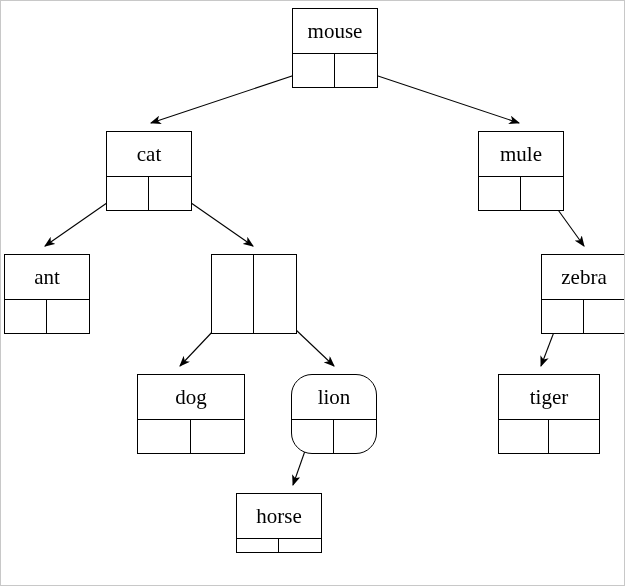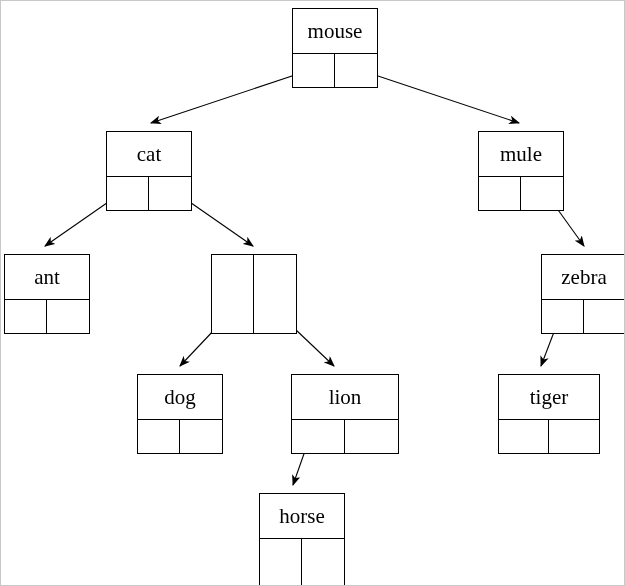--- a/index.html
+++ b/index.html
@@ -118,42 +118,42 @@
           <div class="ptr-cell right-cell"></div>
         </div>
       </div>
       <div class="node" style="left: 540px; top: 253px; width: 86px; height: 80px;">
         <div class="node-label">zebra</div>
         <div class="node-ptrs">
           <div class="ptr-cell left-cell"></div>
           <div class="ptr-cell right-cell"></div>
         </div>
       </div>
-      <div class="node" style="left: 136px; top: 373px; width: 86px; height: 80px;">
+      <div class="node" style="left: 136px; top: 373px; width: 108px; height: 80px;">
         <div class="node-label">dog</div>
         <div class="node-ptrs">
           <div class="ptr-cell left-cell"></div>
           <div class="ptr-cell right-cell"></div>
         </div>
       </div>
-      <div class="node" style="left: 290px; top: 373px; width: 108px; height: 80px;">
+      <div class="node" style="left: 290px; top: 373px; width: 86px; height: 80px; border-radius: 21px;">
         <div class="node-label">lion</div>
         <div class="node-ptrs">
           <div class="ptr-cell left-cell"></div>
           <div class="ptr-cell right-cell"></div>
         </div>
       </div>
       <div class="node" style="left: 497px; top: 373px; width: 102px; height: 80px;">
         <div class="node-label">tiger</div>
         <div class="node-ptrs">
           <div class="ptr-cell left-cell"></div>
           <div class="ptr-cell right-cell"></div>
         </div>
       </div>
-      <div class="node" style="left: 258px; top: 492px; width: 86px; height: 94px;">
+      <div class="node" style="left: 235px; top: 492px; width: 86px; height: 60px;">
         <div class="node-label">horse</div>
         <div class="node-ptrs">
           <div class="ptr-cell left-cell"></div>
           <div class="ptr-cell right-cell"></div>
         </div>
       </div>
     </div>
 
 </div>
 

